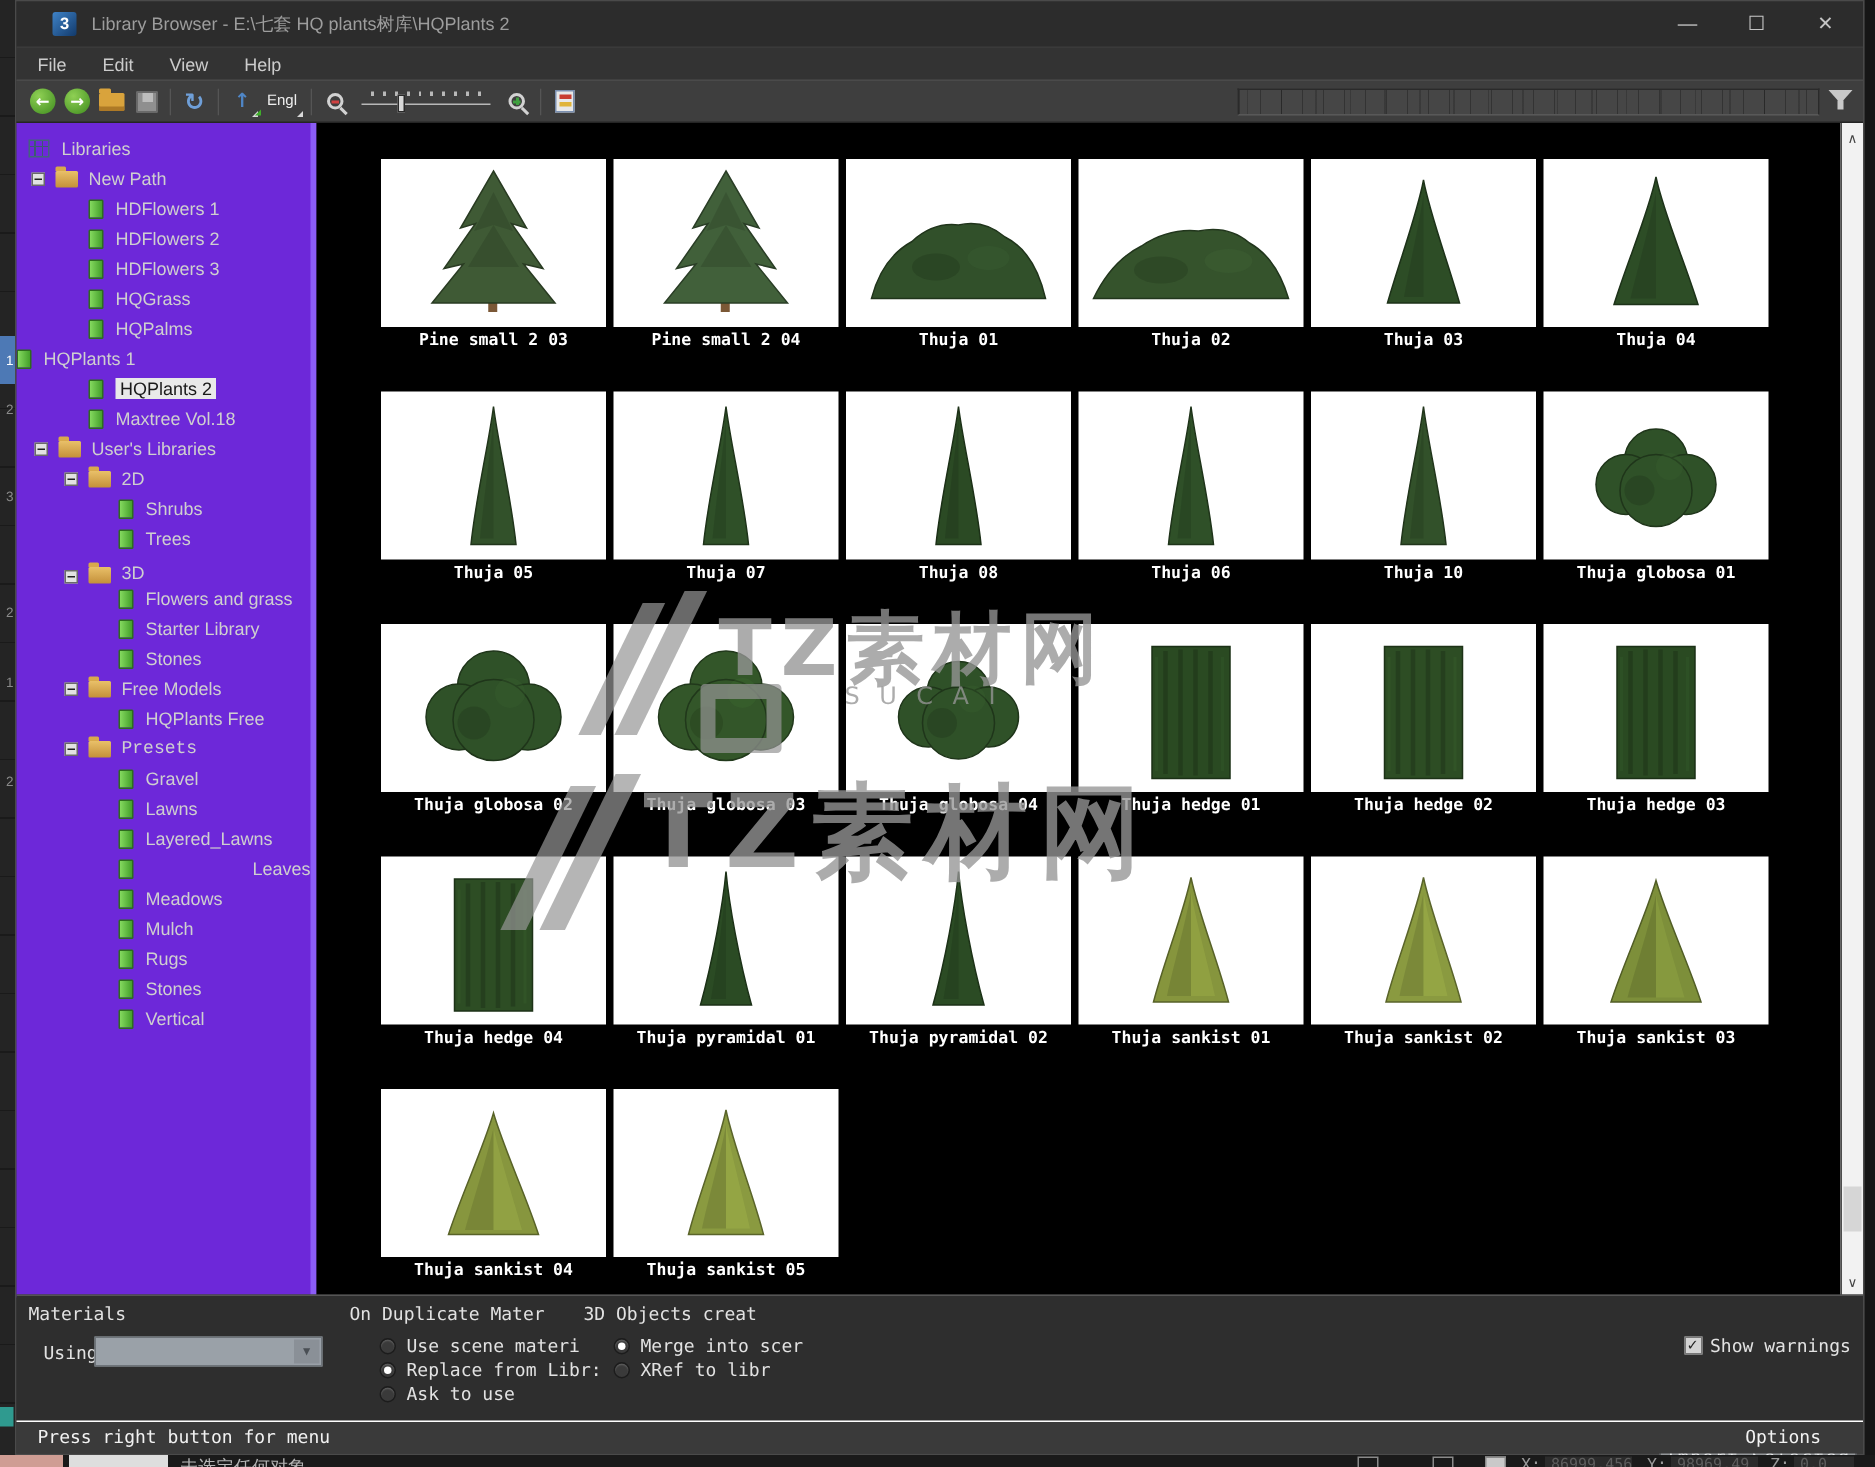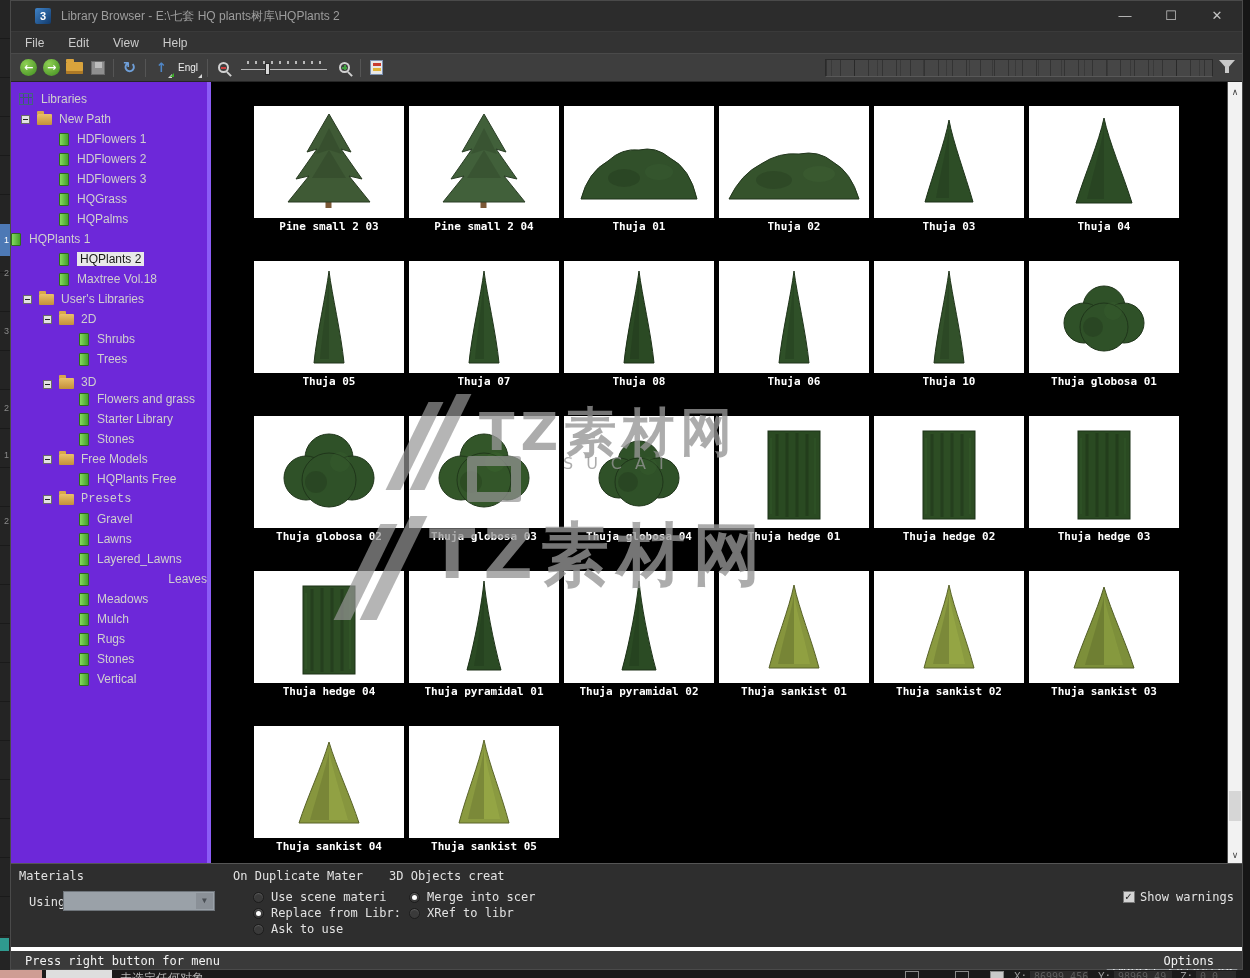--- a/index.html
+++ b/index.html
@@ -129,21 +129,21 @@
   .radio { width:11px; height:11px; border-radius:50%; background:#3a3a3a; border:1px solid #1c1c1c;
            box-shadow:inset 0 1px 1px rgba(255,255,255,.18); position:relative; flex:none;}
   .radio.sel::after { content:""; position:absolute; left:2px; top:2px; width:5px; height:5px; border-radius:50%; background:#fff;}
   .checkbox-row { position:absolute; left:1112px; top:26px; display:flex; align-items:center; gap:5px; font-size:12px;}
   .checkbox { width:12px; height:12px; background:#d4d4d4; border:1px solid #777; position:relative; flex:none;}
   .checkbox::after { content:"\2713"; position:absolute; left:1px; top:-2px; color:#222; font-size:11px;}
   .import-btn { position:absolute; left:1095px; top:49px; width:132px; height:28px;
                 background:linear-gradient(#9fa2a5,#84878a); border:1px solid #5c5f62; color:#e9ebed;
                 font:12px "DejaVu Sans Mono",monospace; text-align:center; line-height:26px; letter-spacing:1px;margin-top:44px;}
 
-  .statusbar { position:absolute; left:0; right:0; bottom:0; height:22px; background:#3a3a3a; border-top:4px solid #ffffff;
+  .statusbar { position:absolute; left:0; right:0; bottom:0; height:22px; background:#3a3a3a; border-top:1px solid #ffffff;
                color:#f2f2f2; font:12px/21px "DejaVu Sans Mono",monospace;}
   .sb-left { margin-left:14px;}
   .sb-right { position:absolute; right:28px; top:0;}
 
   
   .underbar { position:absolute; left:0; right:0; bottom:0; height:8px; background:#1a1a1a; overflow:hidden; z-index:3;
               font-family:"DejaVu Sans Mono",monospace;}
   .ub-pink { position:absolute; left:0; top:0; width:42px; height:8px; background:#cf9d94;}
   .ub-white { position:absolute; left:46px; top:0; width:66px; height:8px; background:#dedede;}
   .ub-cn { position:absolute; left:120px; top:0; color:#b5b5b5; font-size:12px;}

